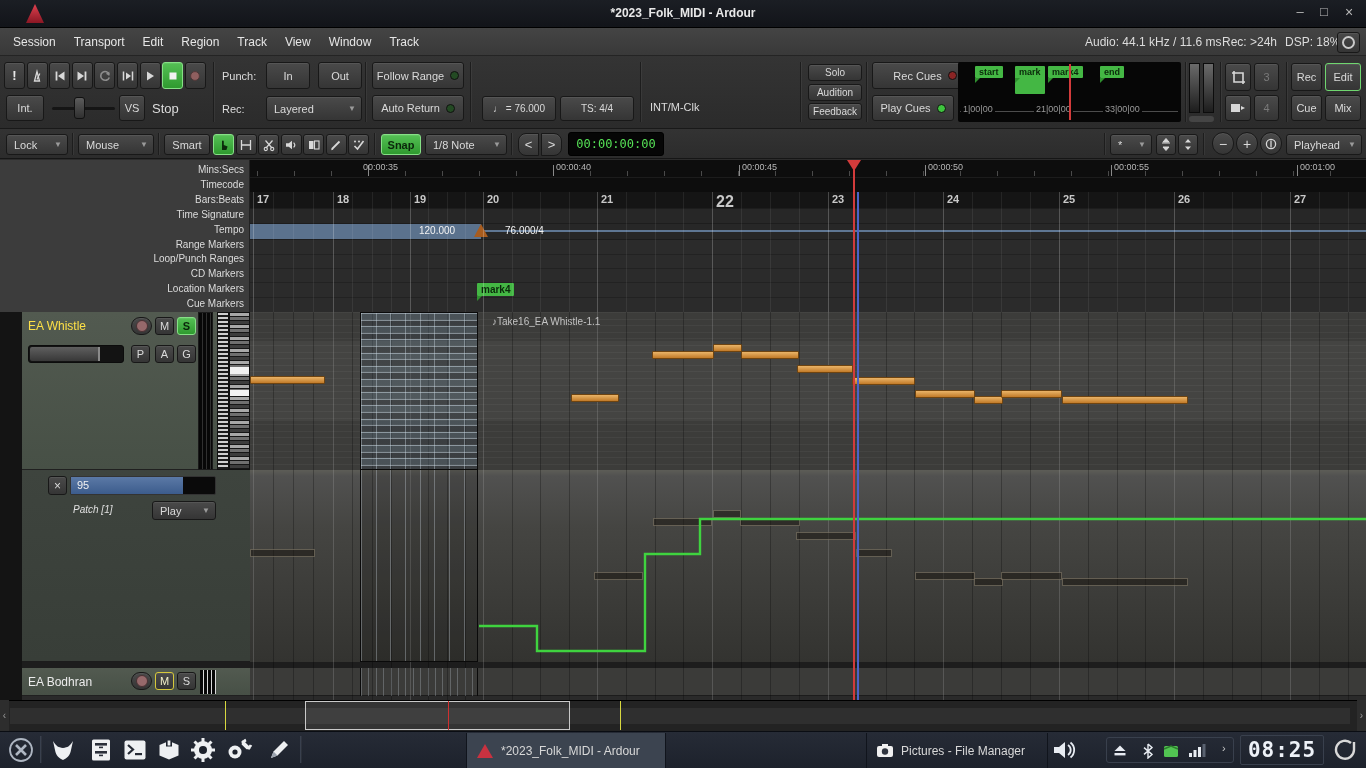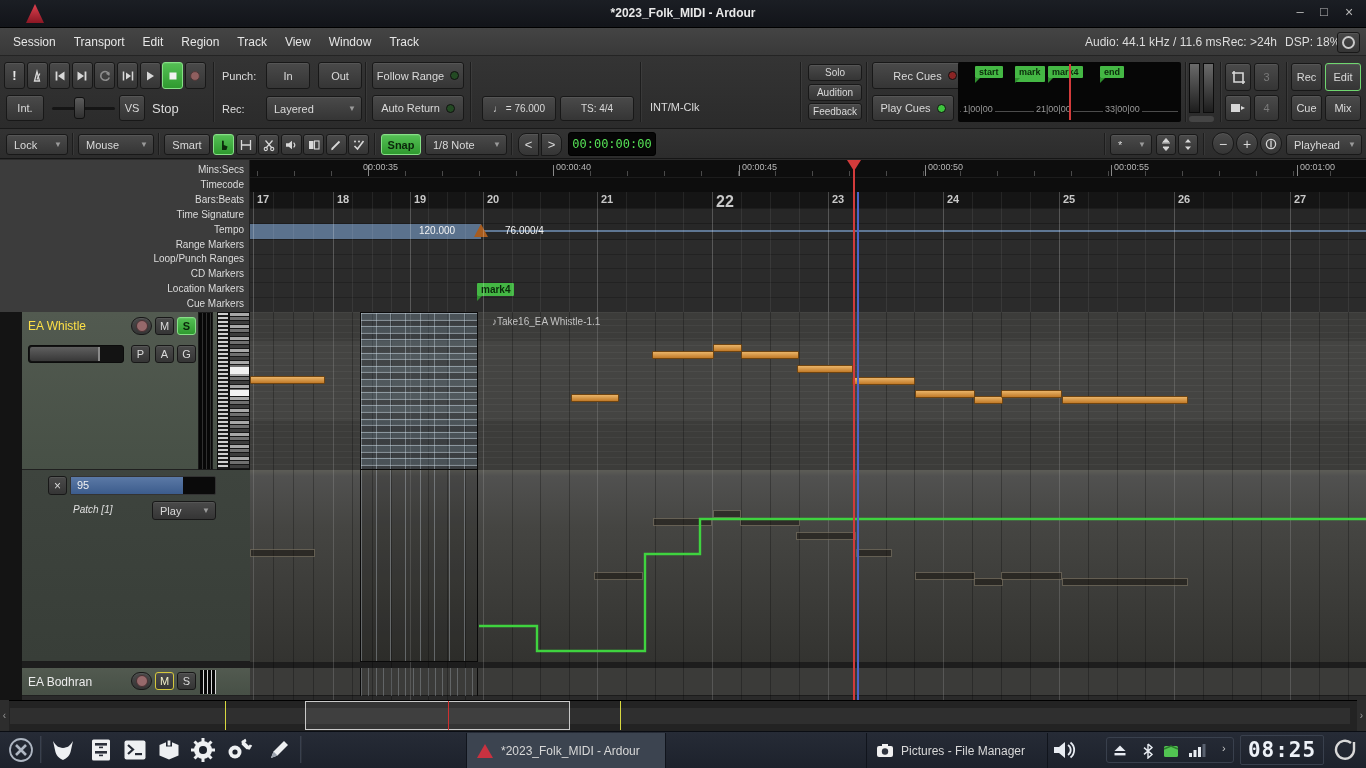--- a/index.html
+++ b/index.html
@@ -144,21 +144,21 @@
   <div id="tool-buttons"></div>
   <div class="sep" style="left:374px;top:133px;height:22px;"></div>
   <div class="btn act-green" style="left:381px;top:134px;width:40px;height:21px;">Snap</div>
   <div class="btn dd" style="left:425px;top:134px;width:82px;height:21px;">
       <span>1/8 Note</span>
       <span class="arr">▼</span>
     </div>
   <div class="sep" style="left:511px;top:133px;height:22px;"></div>
   <div class="btn" style="left:518px;top:133px;width:21px;height:23px;font-size:13px;border-radius:8px 0 0 8px;">&lt;</div>
   <div class="btn" style="left:541px;top:133px;width:21px;height:23px;font-size:13px;border-radius:0 8px 8px 0;">&gt;</div>
-  <div class="lcd" style="left:568px;top:132px;width:88px;height:24px;font-size:12px;">00:00:00:00</div>
+  <div class="lcd" style="left:568px;top:132px;width:96px;height:24px;font-size:12px;">00:00:00:00</div>
   <div class="sep" style="left:1104px;top:133px;height:22px;"></div>
   <div class="btn dd" style="left:1110px;top:134px;width:42px;height:21px;">
       <span>*</span>
       <span class="arr">▼</span>
     </div>
   <div class="btn" style="left:1156px;top:134px;width:20px;height:21px;">
       <svg width="12" height="13" viewBox="0 0 12 13">
         <path d="M2 5 H10 M6 0.5 L9 4 H3 Z M6 12.5 L3 9 H9 Z" fill="#d8d8d8" stroke="#d8d8d8" stroke-width="1"></path>
       </svg>
     </div>
@@ -358,21 +358,21 @@
     </div>
     <div class="btn" style="left: 808px; top: 64px; width: 54px; height: 17px; font-size: 10px;">Solo</div>
     <div class="btn" style="left: 808px; top: 83.5px; width: 54px; height: 17px; font-size: 10px;">Audition</div>
     <div class="btn" style="left: 808px; top: 103px; width: 54px; height: 17px; font-size: 10px;">Feedback</div>
     <div class="btn" style="left: 1291px; top: 63px; width: 31px; height: 28px;">Rec</div>
     <div class="btn" style="left: 1325px; top: 63px; width: 36px; height: 28px; border: 1px solid rgb(111, 214, 111);">Edit</div>
     <div class="btn" style="left: 1291px; top: 95px; width: 31px; height: 26px;">Cue</div>
     <div class="btn" style="left: 1325px; top: 95px; width: 36px; height: 26px;">Mix</div>
     <div class="abs" style="left: 960px; top: 111px; width: 218px; height: 1px; background: rgb(76, 76, 76); z-index: 2;"></div>
     <div class="flag" style="left: 975px; top: 66px; font-size: 9px; height: 12px; line-height: 12px; z-index: 3;">start<span class="tail" style="top: 12px;"></span></div>
-    <div class="flag" style="left: 1015px; top: 66px; font-size: 9px; height: 16px; line-height: 12px; z-index: 3;">mark<span class="tail" style="top: 12px;"></span></div>
+    <div class="flag" style="left: 1015px; top: 66px; font-size: 9px; height: 28px; line-height: 12px; z-index: 3;">mark<span class="tail" style="top: 12px;"></span></div>
     <div class="flag" style="left: 1048px; top: 66px; font-size: 9px; height: 12px; line-height: 12px; z-index: 3;">mark4<span class="tail" style="top: 12px;"></span></div>
     <div class="flag" style="left: 1100px; top: 66px; font-size: 9px; height: 12px; line-height: 12px; z-index: 3;">end<span class="tail" style="top: 12px;"></span></div>
     <div class="abs" style="left: 961px; top: 104px; color: rgb(154, 154, 154); font-size: 9px; background: rgb(6, 6, 6); padding: 0px 2px; z-index: 3;">1|00|00</div>
     <div class="abs" style="left: 1034px; top: 104px; color: rgb(154, 154, 154); font-size: 9px; background: rgb(6, 6, 6); padding: 0px 2px; z-index: 3;">21|00|00</div>
     <div class="abs" style="left: 1103px; top: 104px; color: rgb(154, 154, 154); font-size: 9px; background: rgb(6, 6, 6); padding: 0px 2px; z-index: 3;">33|00|00</div>
     <div class="abs" style="left: 1069px; top: 64px; width: 2px; height: 56px; background: rgb(210, 59, 59); z-index: 4;"></div>
     <div class="btn tool-btn act-green" style="left: 213px;">
       <span style="display:flex">
         <svg width="14" height="14" viewBox="0 0 14 14">
           <path d="M5 12 V3.5 Q5 2.5 5.9 2.5 Q6.8 2.5 6.8 3.5 V7 L10.6 8.6 L9.4 12 Z" fill="#0c2b0c"></path>

